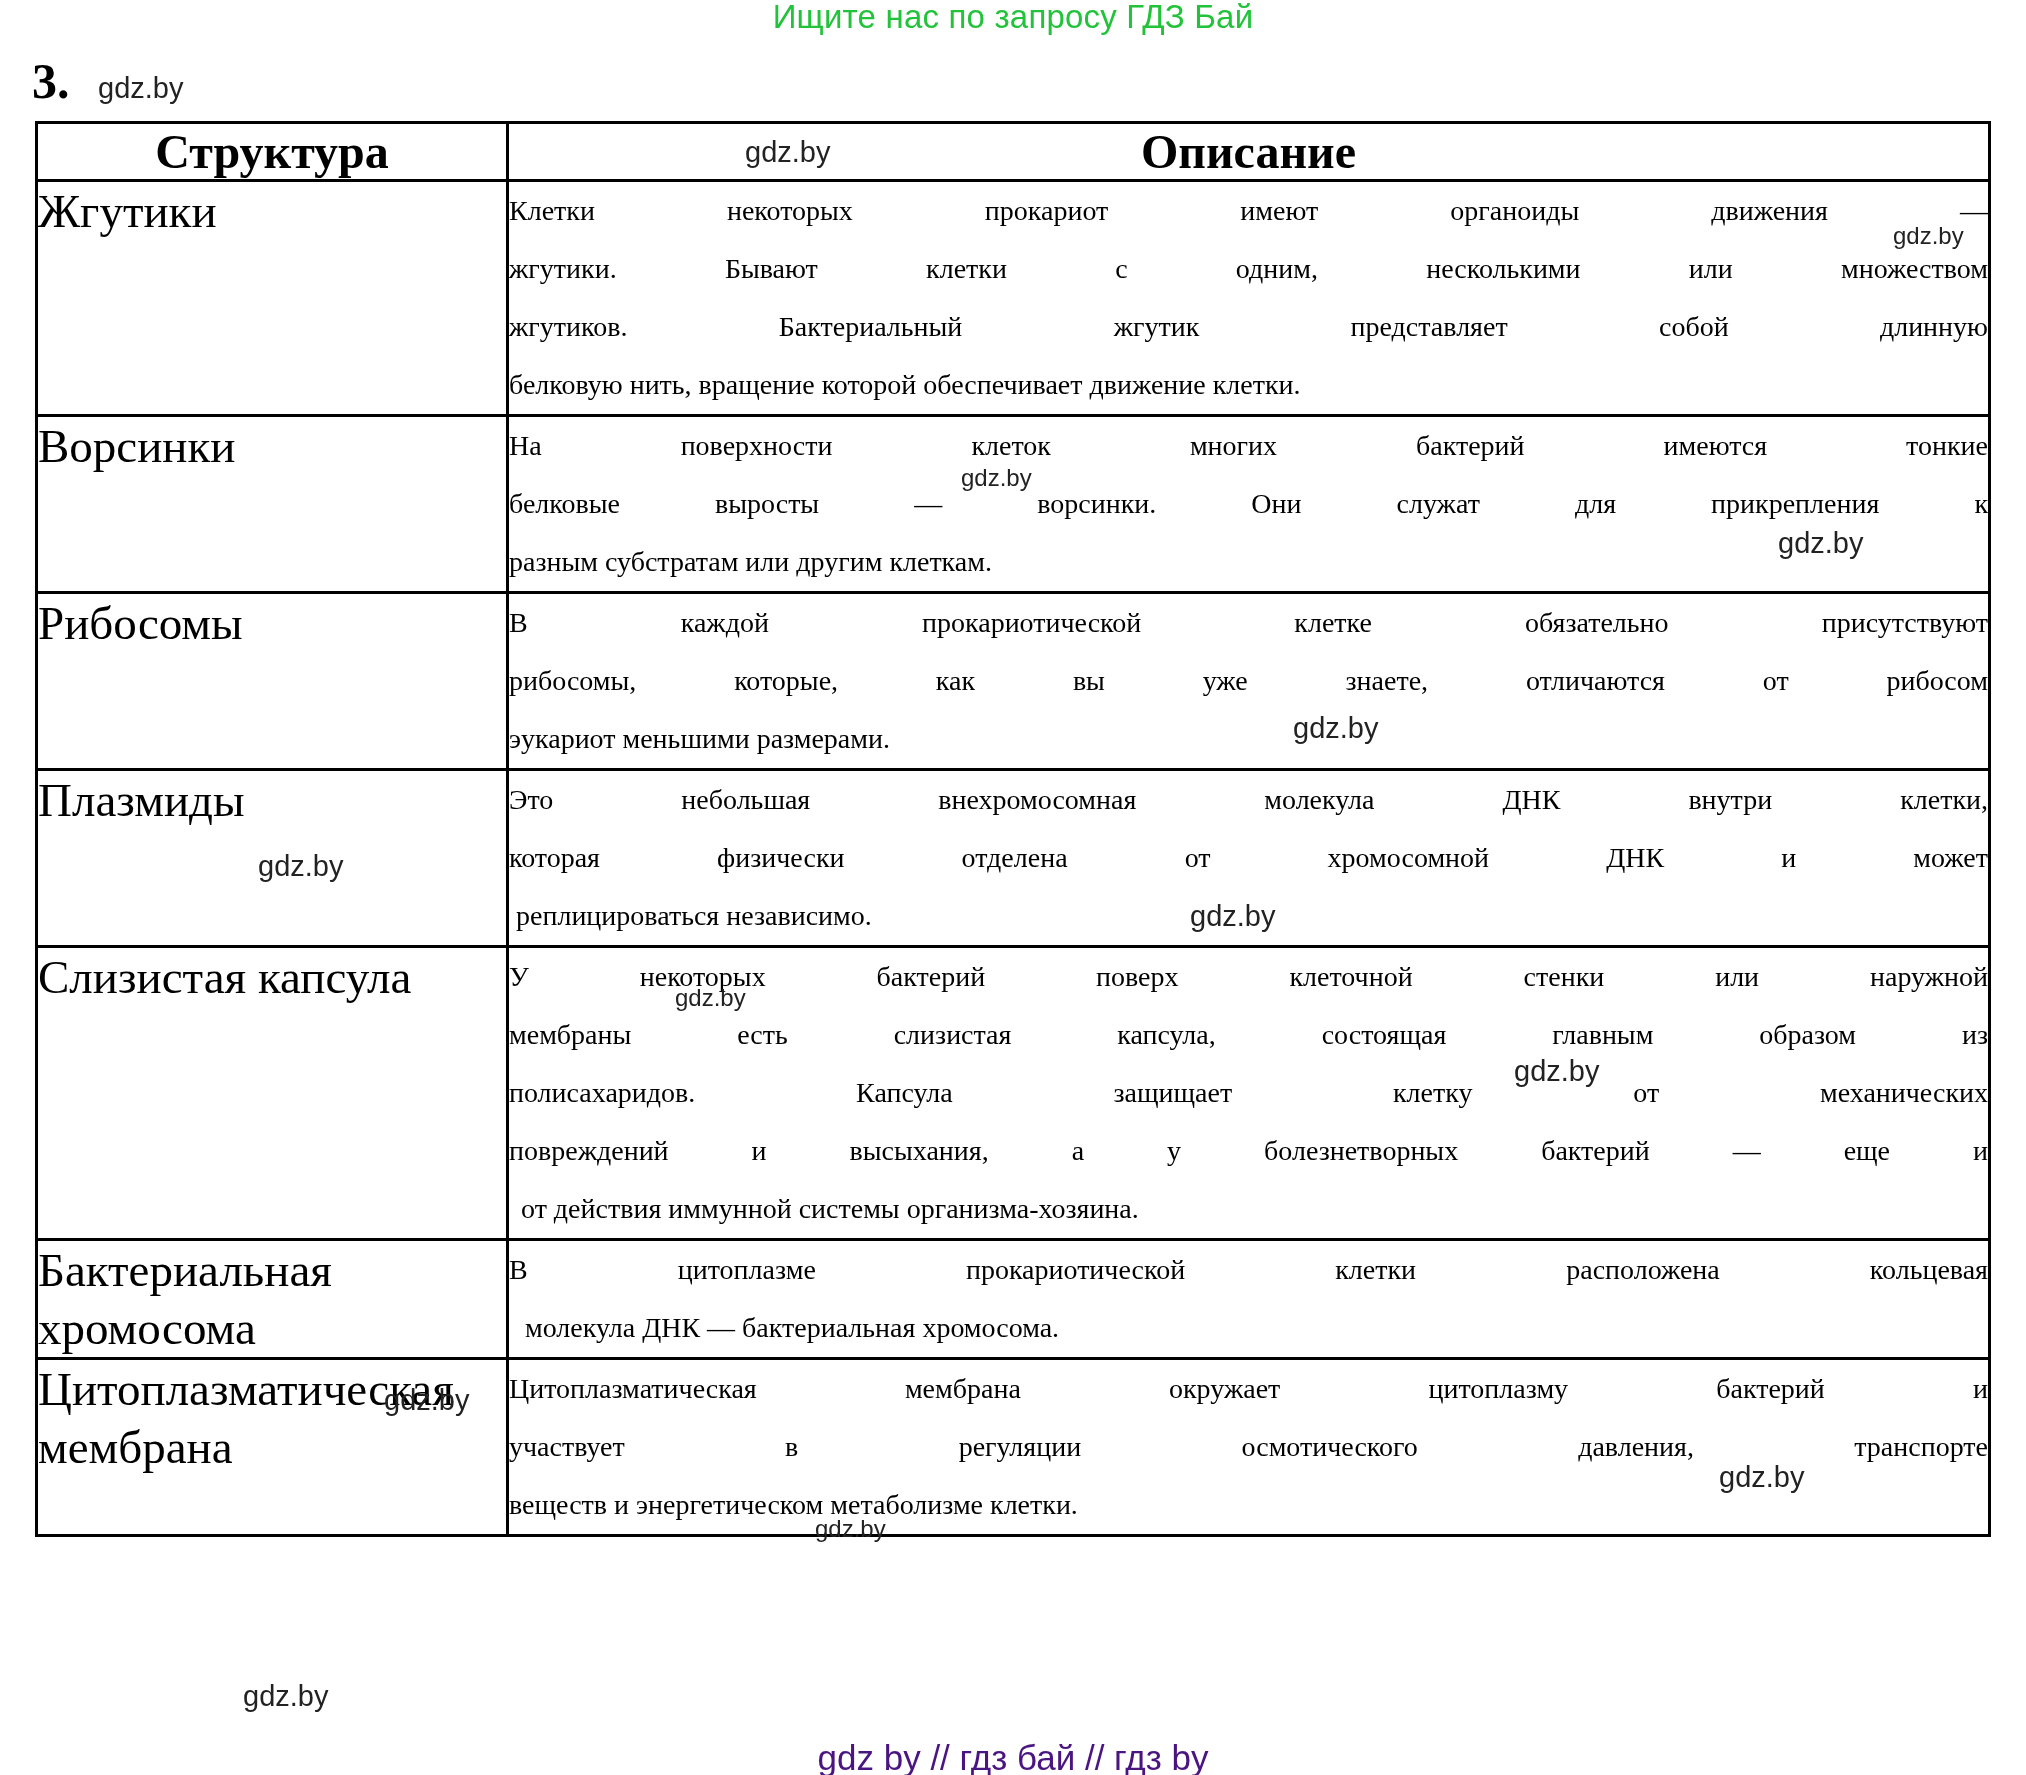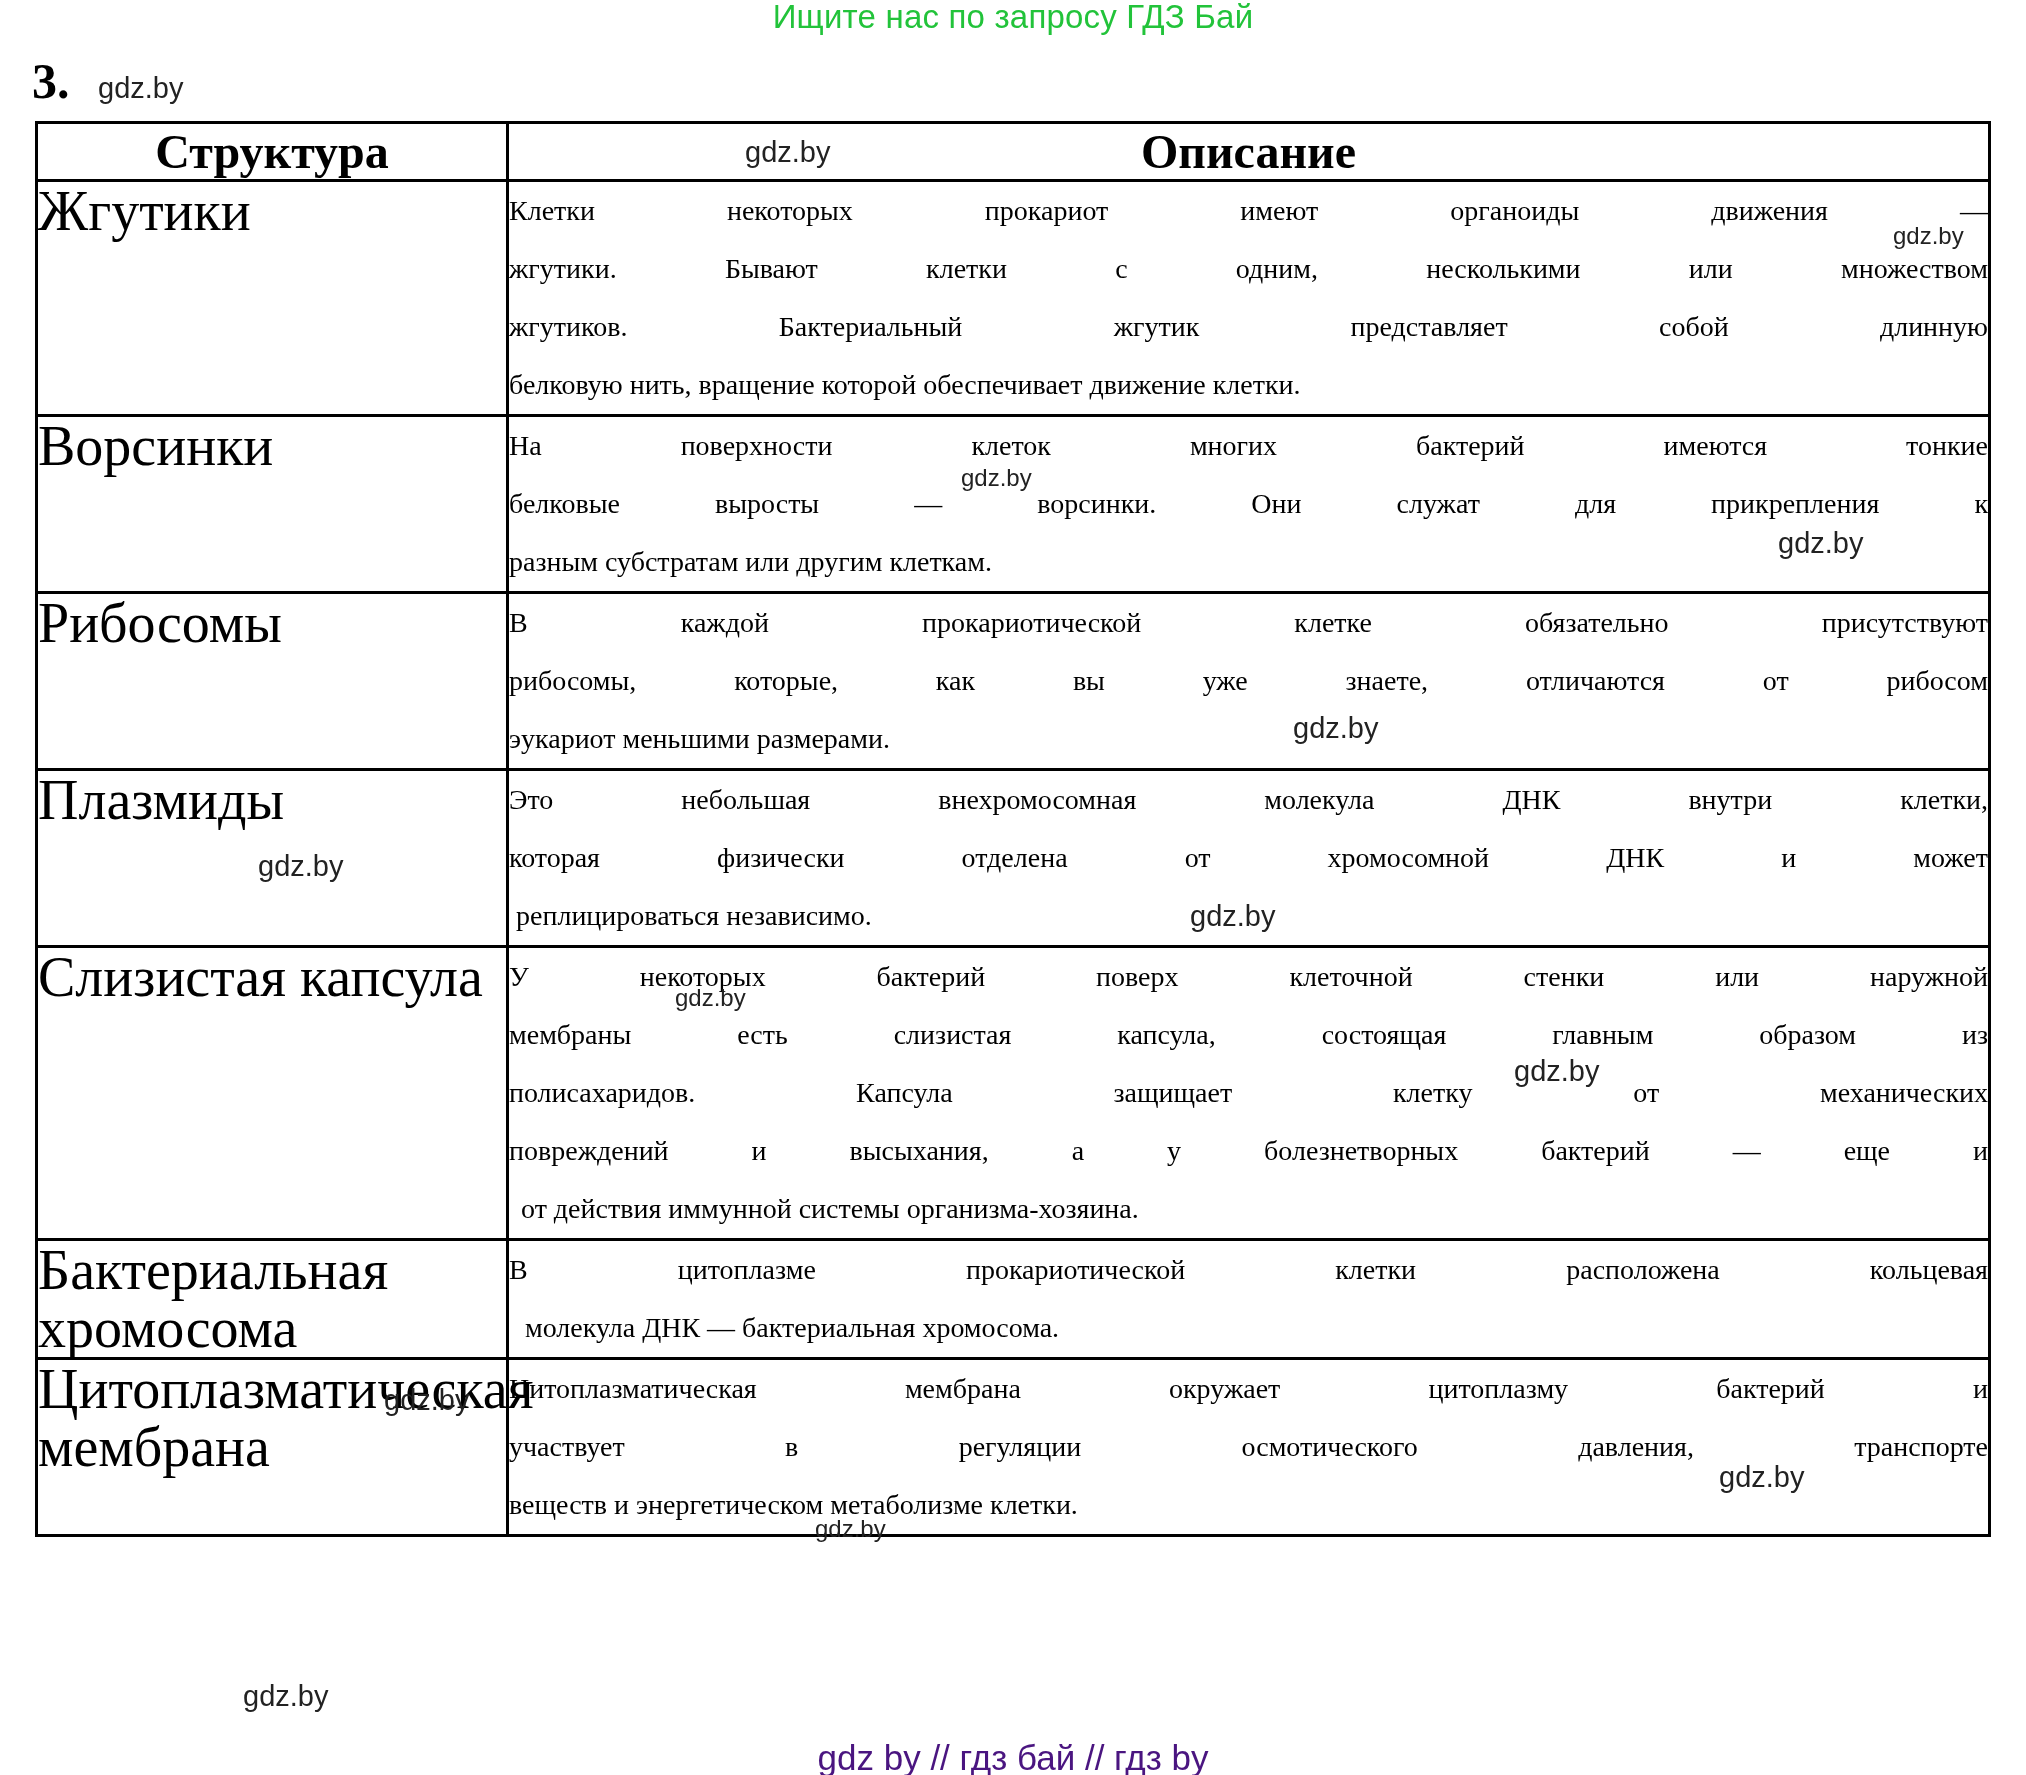--- a/index.html
+++ b/index.html
@@ -4,21 +4,21 @@
 <style>
   html,body{margin:0;padding:0;background:#fff;}
   body{width:2026px;height:1775px;position:relative;overflow:hidden;font-family:"Liberation Serif","DejaVu Serif",serif;color:#000;}
   .banner{position:absolute;top:-2px;left:0;width:2026px;text-align:center;font-family:"Liberation Sans","DejaVu Sans",sans-serif;font-size:33px;color:#22c33a;letter-spacing:0.2px;}
   .task{position:absolute;left:32px;top:52px;font-size:50px;font-weight:bold;}
   .task-wm{position:absolute;left:98px;top:72px;}
   .wm{position:absolute;font-family:"Liberation Sans","DejaVu Sans",sans-serif;font-size:29px;color:#222;white-space:nowrap;}
   table.grid{position:absolute;left:35px;top:121px;width:1956px;border-collapse:collapse;table-layout:fixed;}
   table.grid td, table.grid th{border:3px solid #000;vertical-align:top;padding:0;}
   th{font-size:48px;font-weight:bold;text-align:center;height:55px;line-height:55px;}
-  td.s{width:468px;padding:4px 18px 0 22px;font-size:56px;line-height:58px;}
+  td.s{width:468px;padding:4px 18px 0 22px;font-size:47px;line-height:58px;}
   td.d{padding:4px 20px 0 24px;font-size:28px;line-height:58px;text-align:justify;text-align-last:left;}
   td.d .j{display:block;text-align:justify;text-align-last:justify;}
   .footer{position:absolute;top:1738px;left:0;width:2026px;text-align:center;font-family:"Liberation Sans","DejaVu Sans",sans-serif;font-size:35px;color:#4a1580;}
 </style>
 </head>
 <body>
 
 <div class="banner">Ищите нас по запросу ГДЗ Бай</div>
 <div class="task">3.</div>
 <div class="wm task-wm">gdz.by</div>

